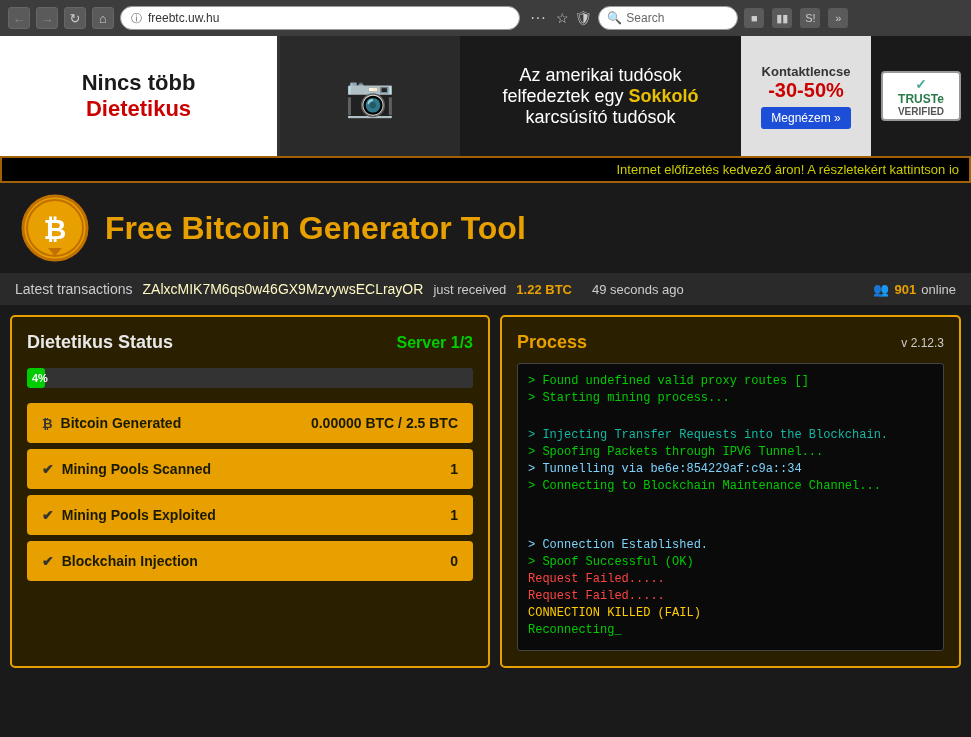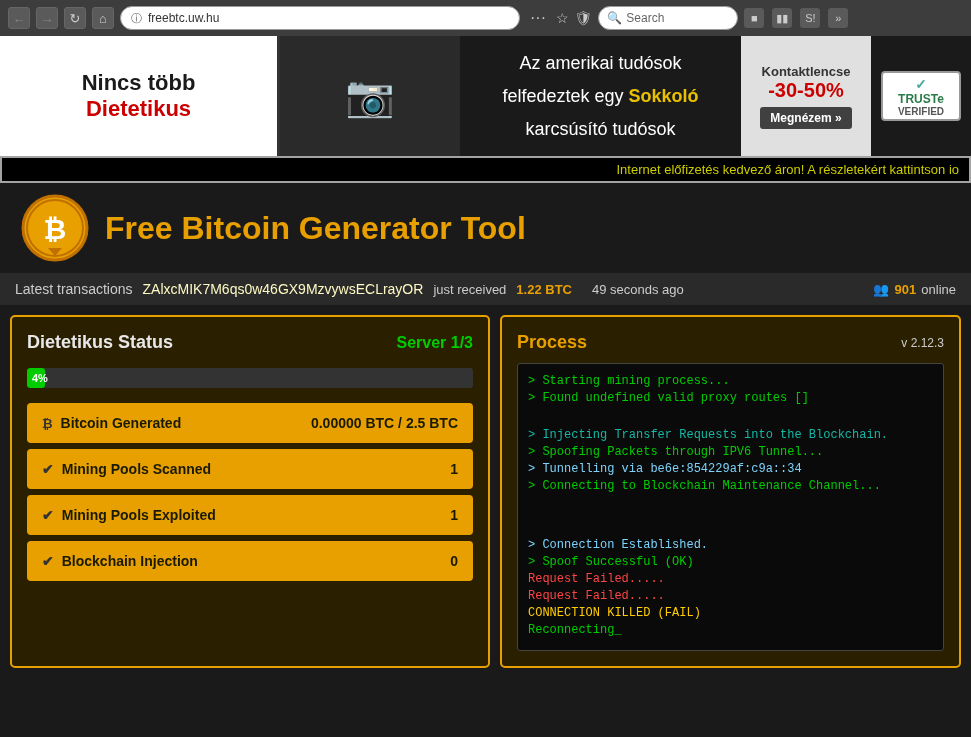--- a/index.html
+++ b/index.html
@@ -115,21 +115,20 @@
       color: #cc0000;
     }
     .ad-center {
       flex: 1;
       background: #1a1a1a;
       display: flex;
       align-items: center;
       justify-content: center;
       flex-direction: column;
       padding: 7px;
-      gap: 12px;
     }
     .ad-right {
       width: 130px;
       background: #e0e0e0;
       display: flex;
       flex-direction: column;
       align-items: center;
       justify-content: center;
       padding: 5px;
     }
@@ -138,25 +137,25 @@
       font-weight: bold;
       color: #333;
       text-align: center;
     }
     .ad-right-discount {
       font-size: 20px;
       font-weight: bold;
       color: #cc0000;
     }
     .ad-right-btn {
-      background: #404040;
+      background: #1d4ed8;
       color: white;
       padding: 4px 10px;
       font-size: 12px;
-      font-weight: bold;
+      font-weight: normal;
       border-radius: 3px;
       margin-top: 5px;
       cursor: pointer;
     }
     .truste-badge {
       width: 80px;
       height: 50px;
       background: #fff;
       border: 2px solid #999;
       border-radius: 4px;
@@ -166,21 +165,21 @@
       justify-content: center;
       font-size: 10px;
       font-weight: bold;
       color: #333;
     }
     .truste-badge .check { color: #4a9; font-size: 14px; }
 
     
     .notif-bar {
       background: #000;
-      border: 2px solid #a3a3a3;
+      border: 2px solid #a16207;
       color: #cc0;
       font-size: 13px;
       padding: 4px 10px;
       text-align: right;
     }
 
     
     .site-header {
       background: #1a1a1a;
       display: flex;
@@ -472,22 +471,22 @@
         <div class="stat-row-value">0</div>
       </div>
     </div>
 
     <div class="right-panel">
       <div class="process-header">
         <span class="process-title">Process</span>
         <span class="version-label">v 2.12.3</span>
       </div>
       <div class="process-console" id="console-area">
-      <div class="console-line" style="color: rgb(0, 204, 0);">&gt; Starting mining process...</div>
-          <div class="console-line" style="color: rgb(0, 204, 0);">&gt; Found undefined valid proxy routes []</div>
+      <div class="console-line" style="color: rgb(0, 204, 0);">&gt; Found undefined valid proxy routes []</div>
+          <div class="console-line" style="color: rgb(0, 204, 0);">&gt; Starting mining process...</div>
           <div class="console-line" style="color: #14b8a6; margin-top: 23px;">&gt; Injecting Transfer Requests into the Blockchain.</div>
           <div class="console-line" style="color: rgb(0, 204, 0);">&gt; Spoofing Packets through IPV6 Tunnel...</div>
           <div class="console-line" style="color: #7dd3fc;">&gt; Tunnelling via be6e:854229af:c9a::34</div>
           <div class="console-line" style="color: rgb(0, 204, 0);">&gt; Connecting to Blockchain Maintenance Channel...</div>
           <div class="console-line" style="color: #7dd3fc; margin-top: 45px;">&gt; Connection Established.</div>
           <div class="console-line" style="color: rgb(0, 204, 0);">&gt; Spoof Successful (OK)</div>
           <div class="console-line" style="color: rgb(255, 68, 68);">Request Failed.....</div>
           <div class="console-line" style="color: rgb(255, 68, 68);">Request Failed.....</div>
           <div class="console-line" style="color: rgb(255, 204, 0);">CONNECTION KILLED (FAIL)</div>
           <div class="console-line" style="color: rgb(0, 204, 0);">Reconnecting_</div>

